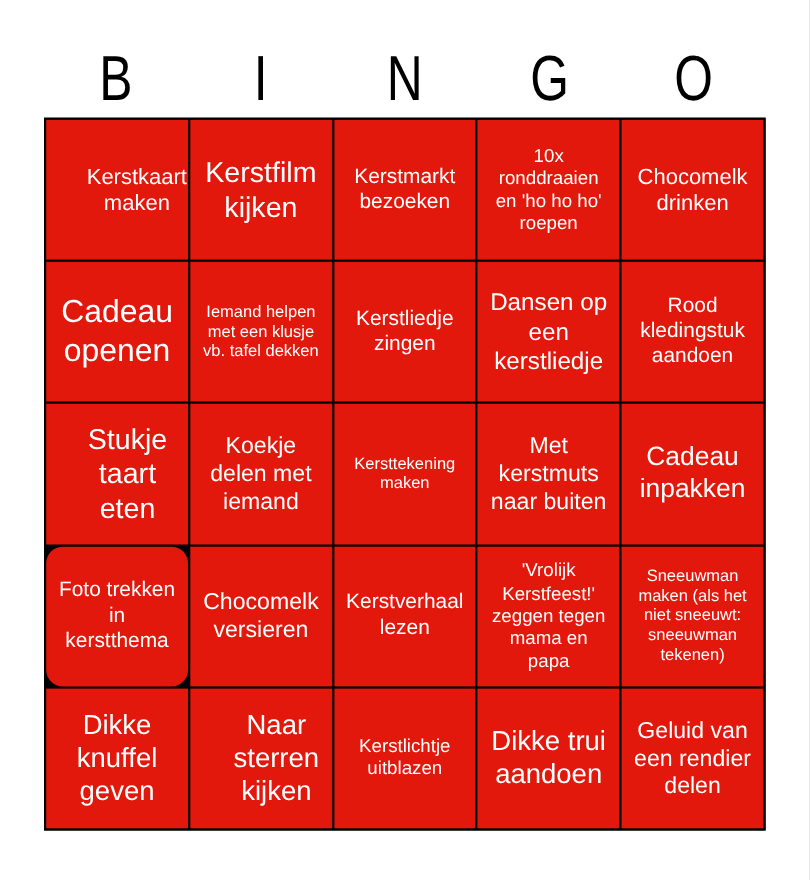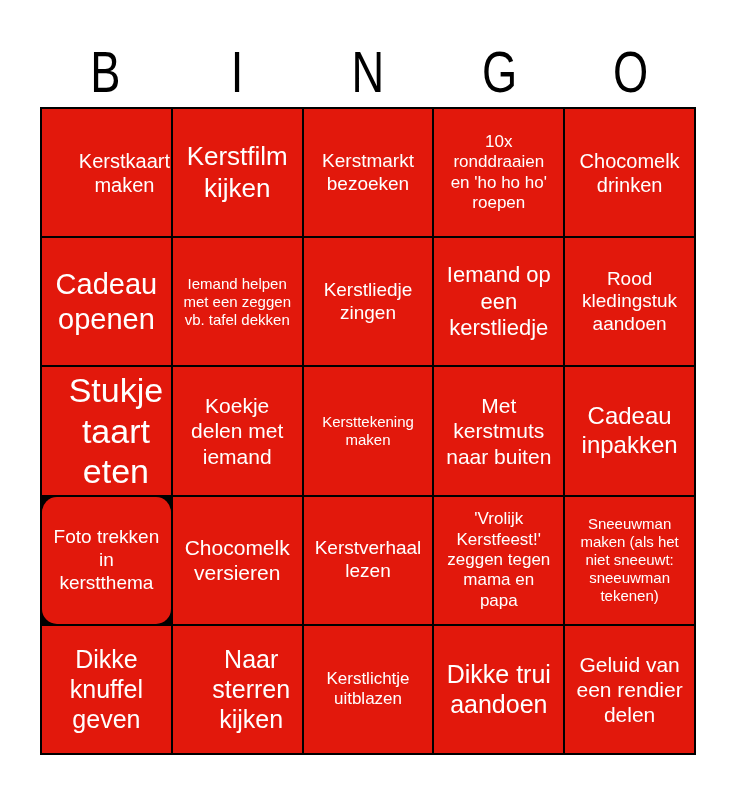--- a/index.html
+++ b/index.html
@@ -84,26 +84,26 @@
 
   <div class="bingo-grid">
 
     <div class="cell" style="font-size: 20px; padding-left: 44px;">Kerstkaart maken</div>
     <div class="cell" style="font-size: 26px;">Kerstfilm kijken</div>
     <div class="cell" style="font-size: 19px;">Kerstmarkt bezoeken</div>
     <div class="cell" style="font-size: 17px;">10x ronddraaien en 'ho ho ho' roepen</div>
     <div class="cell" style="font-size: 20px;">Chocomelk drinken</div>
 
     <div class="cell" style="font-size: 29px;">Cadeau openen</div>
-    <div class="cell" style="font-size: 15px;">Iemand helpen met een zeggen vb. tafel dekken</div>
+    <div class="cell" style="font-size: 15px;">Iemand helpen met een klusje vb. tafel dekken</div>
     <div class="cell" style="font-size: 19px;">Kerstliedje zingen</div>
-    <div class="cell" style="font-size: 22px;">Iemand op een kerstliedje</div>
+    <div class="cell" style="font-size: 22px;">Dansen op een kerstliedje</div>
     <div class="cell" style="font-size: 19px;">Rood kledingstuk aandoen</div>
 
-    <div class="cell" style="font-size: 34px; padding-left: 27px;">Stukje taart eten</div>
+    <div class="cell" style="font-size: 26px; padding-left: 27px;">Stukje taart eten</div>
     <div class="cell" style="font-size: 21px;">Koekje delen met iemand</div>
     <div class="cell" style="font-size: 15px;">Kersttekening maken</div>
     <div class="cell" style="font-size: 21px;">Met kerstmuts naar buiten</div>
     <div class="cell" style="font-size: 24px;">Cadeau inpakken</div>
 
     <div class="cell" style="font-size: 19px; border-radius: 15px;">Foto trekken in kerstthema</div>
     <div class="cell" style="font-size: 21px;">Chocomelk versieren</div>
     <div class="cell" style="font-size: 19px;">Kerstverhaal lezen</div>
     <div class="cell" style="font-size: 17px;">'Vrolijk Kerstfeest!' zeggen tegen mama en papa</div>
     <div class="cell" style="font-size: 15px;">Sneeuwman maken (als het niet sneeuwt: sneeuwman tekenen)</div>

